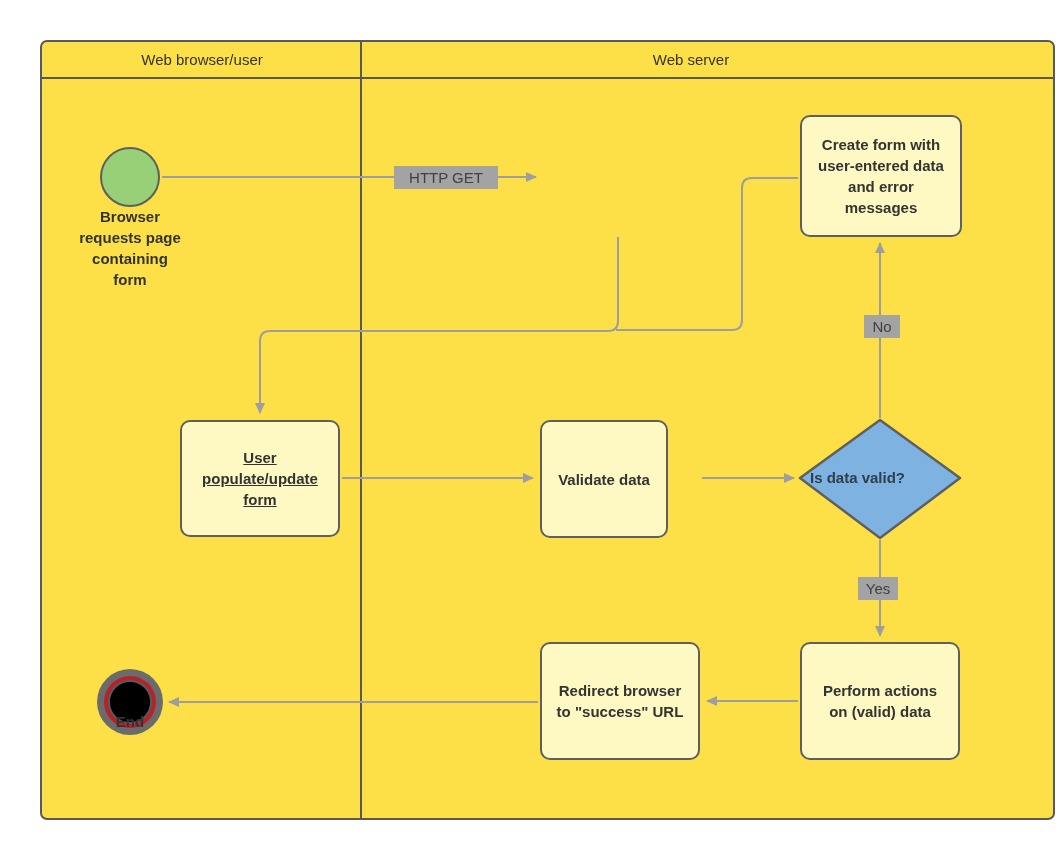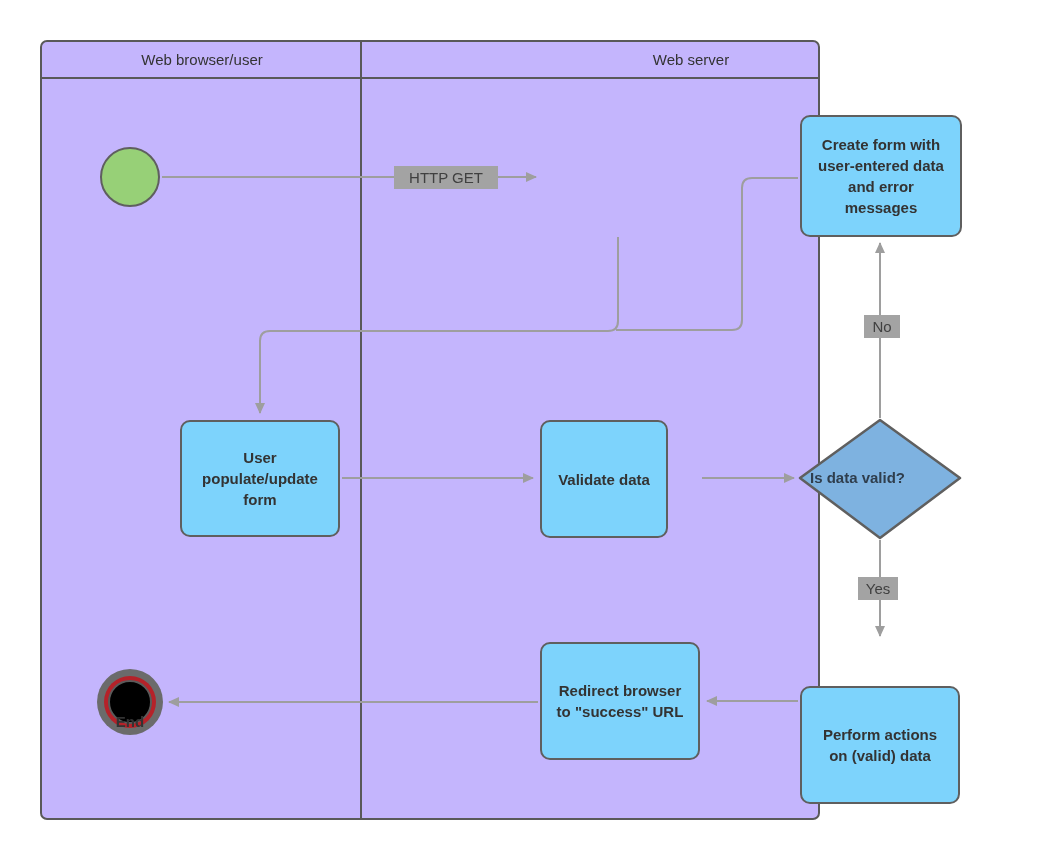--- a/index.html
+++ b/index.html
@@ -2,36 +2,36 @@
 <html><head>
 <meta charset="utf-8">
 <style>
   html,body{margin:0;padding:0;background:#ffffff;}
   .canvas{
     position:relative;width:1060px;height:860px;background:#ffffff;
     font-family:"Liberation Sans", sans-serif;color:#333333;overflow:hidden;
   }
   
   .pool{
-    position:absolute;left:40px;top:40px;width:780px;height:780px;
-    border:2px solid #595959;border-radius:7px;box-sizing:border-box;background:#c4b5fd;
+    position:absolute;left:40px;top:40px;width:1015px;height:780px;
+    border:2px solid #595959;border-radius:7px;box-sizing:border-box;background:#fde047;
   }
   .lane-header-sep{position:absolute;left:0;top:35px;width:100%;height:2px;background:#595959;}
   .lane-divider{position:absolute;left:318px;top:0;width:2px;height:100%;background:#595959;}
   .lane-label{
     position:absolute;top:8px;height:20px;line-height:20px;text-align:center;
     font-size:15px;color:#333333;
   }
   .lane-label.left{left:0;width:320px;}
   .lane-label.right{left:320px;width:658px;}
   
   svg.edges{position:absolute;left:0;top:0;width:1060px;height:860px;z-index:2;}
   
   .node{
-    position:absolute;box-sizing:border-box;background:#7dd3fc;
+    position:absolute;box-sizing:border-box;background:#fef9c3;
     border:2px solid #5F5F5F;border-radius:10px;z-index:3;
     display:flex;align-items:center;justify-content:center;text-align:center;
     font-size:15px;font-weight:bold;color:#333333;line-height:21px;padding:0 10px;
   }
   .start-circle{
     position:absolute;left:100px;top:147px;width:60px;height:60px;border-radius:50%;
     background:#97D077;border:2px solid #5F5F5F;box-sizing:border-box;z-index:3;
   }
   .shape-label{
     position:absolute;z-index:4;text-align:center;font-size:15px;font-weight:bold;
@@ -85,31 +85,32 @@
       <path d="M702 478 L794 478" marker-end="url(#arrow)"></path>
       <path d="M880 418 L880 243" marker-end="url(#arrow)"></path>
       <path d="M880 540 L880 636" marker-end="url(#arrow)"></path>
       <path d="M798 701 L707 701" marker-end="url(#arrow)"></path>
       <path d="M538 702 L169 702" marker-end="url(#arrow)"></path>
     </g>
     <polygon points="800,478 880,420 960,478 880,538" fill="#7EB2E0" stroke="#5F5F5F" stroke-width="2.5" stroke-linejoin="round"></polygon>
   </svg>
 
   <div class="start-circle"></div>
+  <div class="shape-label" style="left:75px;top:206px;width:110px;">Browser requests page containing form</div>
 
 
   <div class="node" style="left:800px;top:115px;width:162px;height:122px;">Create form with user-entered data and error messages</div>
 
-  <div class="node" style="left:180px;top:420px;width:160px;height:117px;">User populate/update form</div>
+  <div class="node" style="left:180px;top:420px;width:160px;height:117px;text-decoration:underline;">User populate/update form</div>
 
   <div class="node" style="left:540px;top:420px;width:128px;height:118px;">Validate data</div>
 
   <div class="diamond-label">Is data valid?</div>
 
-  <div class="node" style="left:800px;top:642px;width:160px;height:118px;margin-top:44px;">Perform actions on (valid) data</div>
+  <div class="node" style="left:800px;top:642px;width:160px;height:118px;">Perform actions on (valid) data</div>
 
   <div class="node" style="left:540px;top:642px;width:160px;height:118px;">Redirect browser to "success" URL</div>
 
   <div class="end-outer">
     <div class="end-red">
       <div class="end-black"></div>
     </div>
   </div>
   <div class="shape-label" style="left:100px;top:711px;width:60px;">End</div>
 

